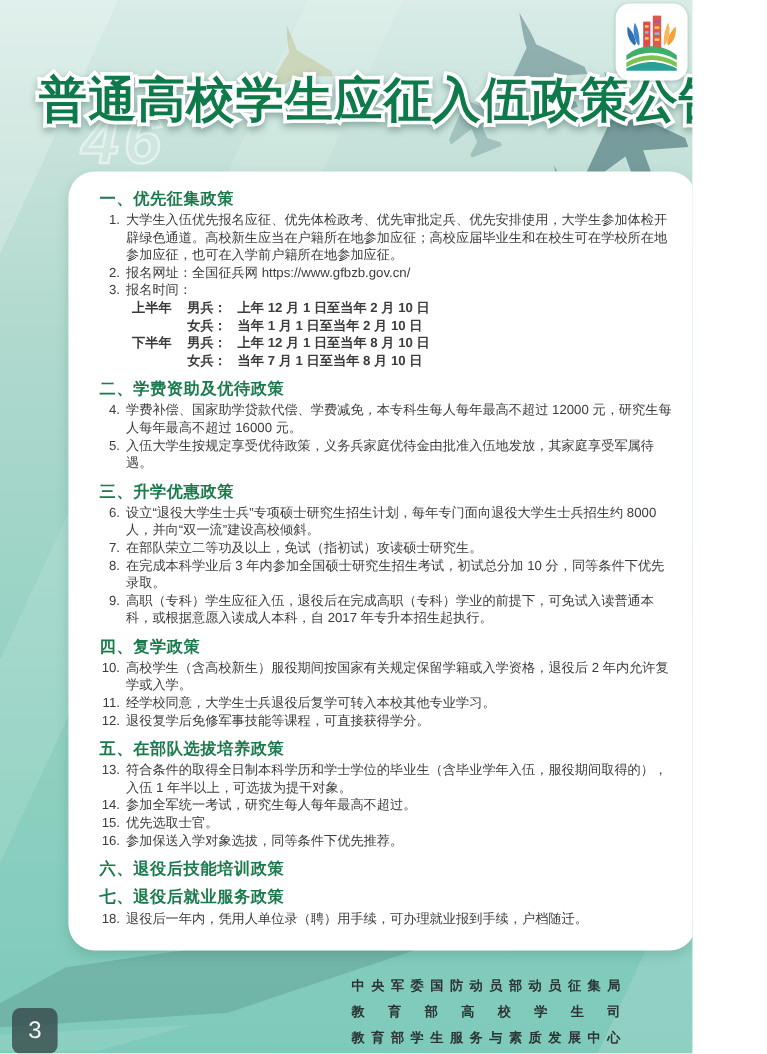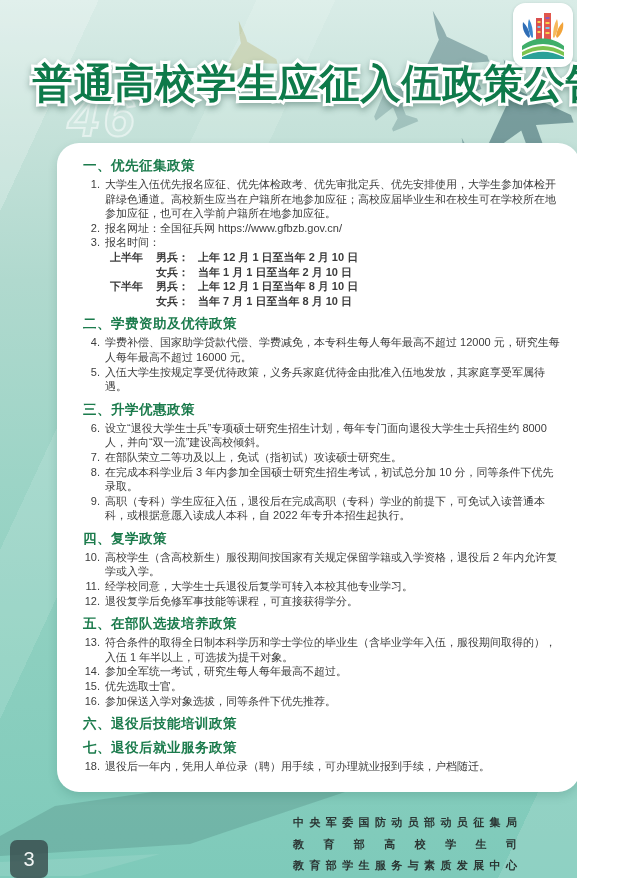--- a/index.html
+++ b/index.html
@@ -199,21 +199,21 @@
           <div class="item-row">
             <span class="item-num">7.</span>
             <span class="item-text">在部队荣立二等功及以上，免试（指初试）攻读硕士研究生。</span>
           </div>
           <div class="item-row">
             <span class="item-num">8.</span>
             <span class="item-text">在完成本科学业后 3 年内参加全国硕士研究生招生考试，初试总分加 10 分，同等条件下优先录取。</span>
           </div>
           <div class="item-row">
             <span class="item-num">9.</span>
-            <span class="item-text">高职（专科）学生应征入伍，退役后在完成高职（专科）学业的前提下，可免试入读普通本科，或根据意愿入读成人本科，自 2022 年专升本招生起执行。</span>
+            <span class="item-text">高职（专科）学生应征入伍，退役后在完成高职（专科）学业的前提下，可免试入读普通本科，或根据意愿入读成人本科，自 2017 年专升本招生起执行。</span>
           </div>
         </div>
         <div class="section">
           <div class="sec-heading">四、复学政策</div>
           <div class="item-row">
             <span class="item-num">10.</span>
             <span class="item-text">高校学生（含高校新生）服役期间按国家有关规定保留学籍或入学资格，退役后 2 年内允许复学或入学。</span>
           </div>
           <div class="item-row">
             <span class="item-num">11.</span>

